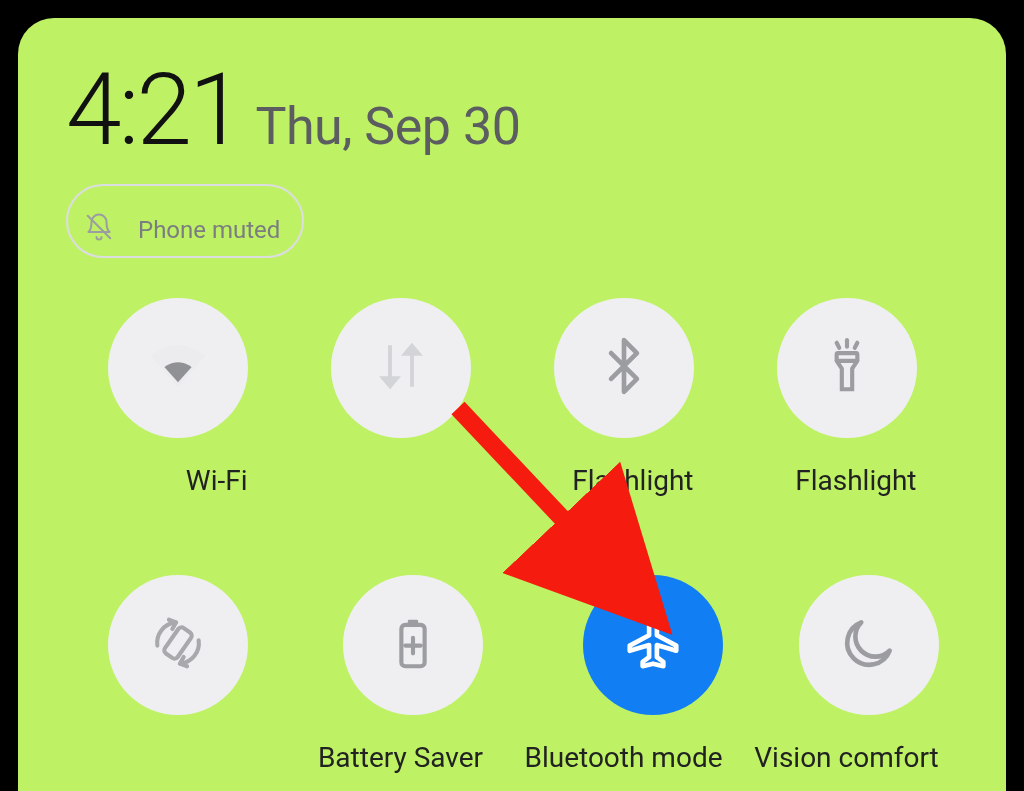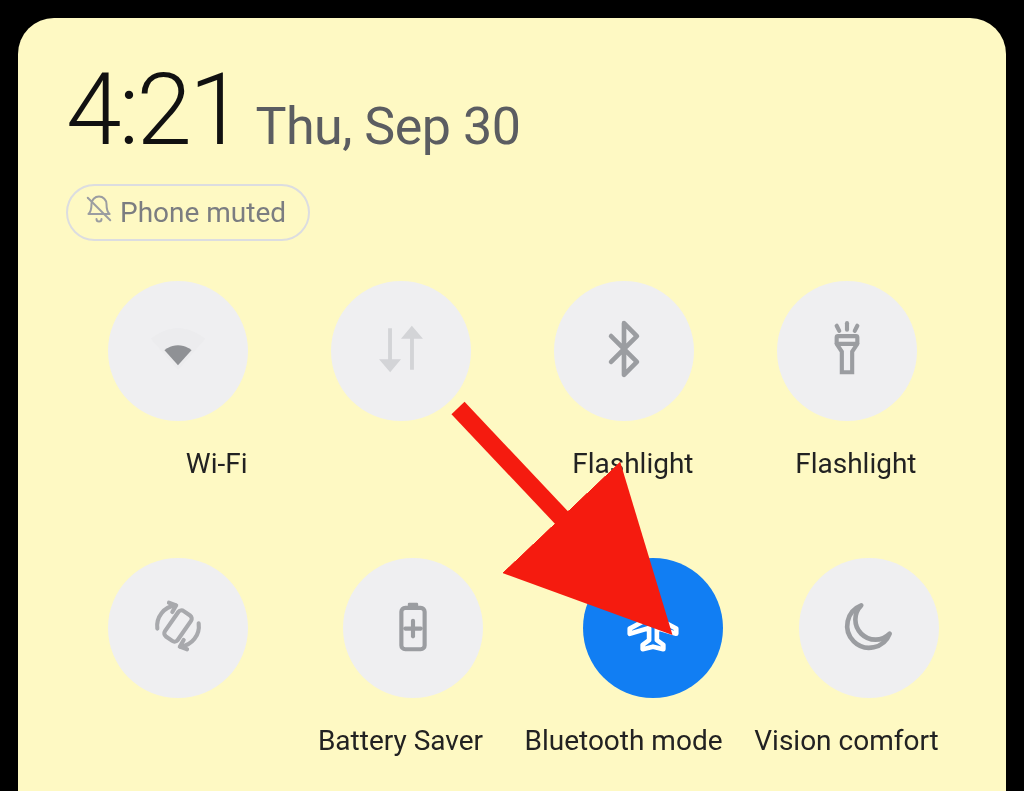--- a/index.html
+++ b/index.html
@@ -9,21 +9,21 @@
     font-family: -apple-system, "Segoe UI", Roboto, Helvetica, Arial, sans-serif;
     position: relative;
     overflow: hidden;
   }
   .panel {
     position: absolute;
     top: 18px;
     left: 18px;
     right: 18px;
     bottom: 0;
-    background: #fef9c3;
+    background: #bef264;
     border-radius: 36px 36px 0 0;
     padding: 42px 48px 0 48px;
   }
   .header {
     display: flex;
     align-items: baseline;
     gap: 14px;
     margin-bottom: 24px;
   }
   .time {
@@ -35,26 +35,26 @@
   }
   .date {
     font-size: 52px;
     font-weight: 400;
     color: #5b5d61;
     letter-spacing: -0.5px;
   }
   .chip {
     display: inline-flex;
     align-items: center;
-    gap: 6px;
+    gap: 24px;
     border: 2px solid #dcdde0;
     border-radius: 999px;
-    padding: 8px 22px 8px 16px;
+    padding: 26px 22px 8px 16px;
     color: #7b7d81;
-    font-size: 28px;
+    font-size: 24px;
     margin-bottom: 40px;
   }
   .chip svg { width: 30px; height: 30px; }
   .grid {
     display: grid;
     grid-template-columns: repeat(4, 1fr);
     column-gap: 0;
     row-gap: 78px;
     justify-items: center;
   }

